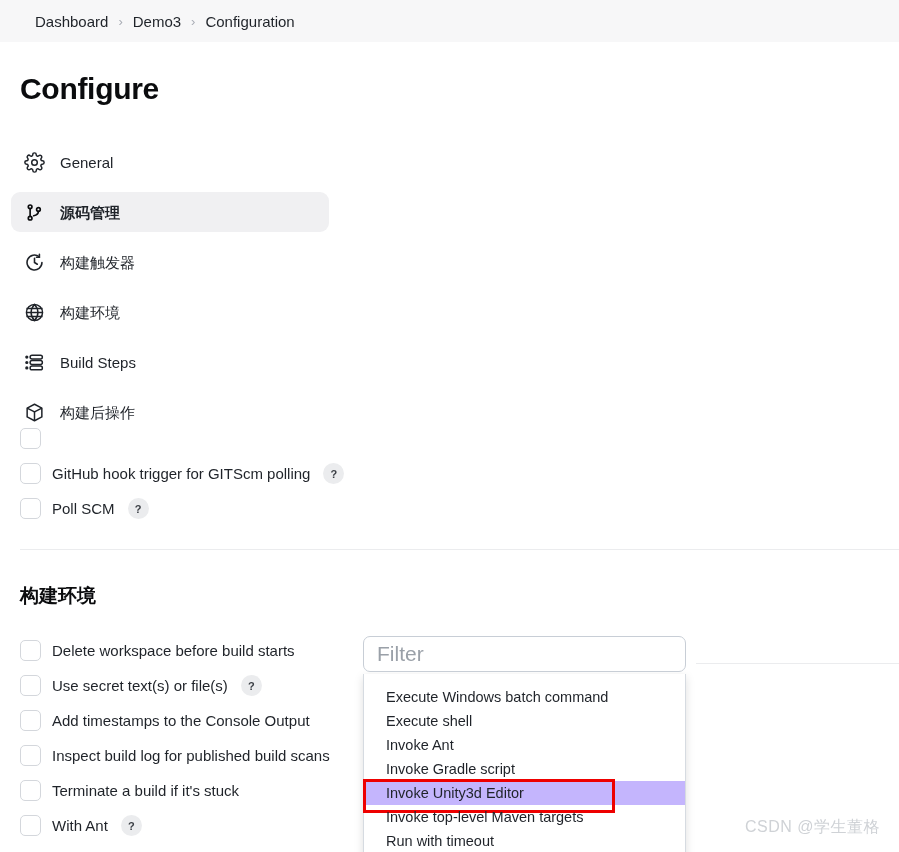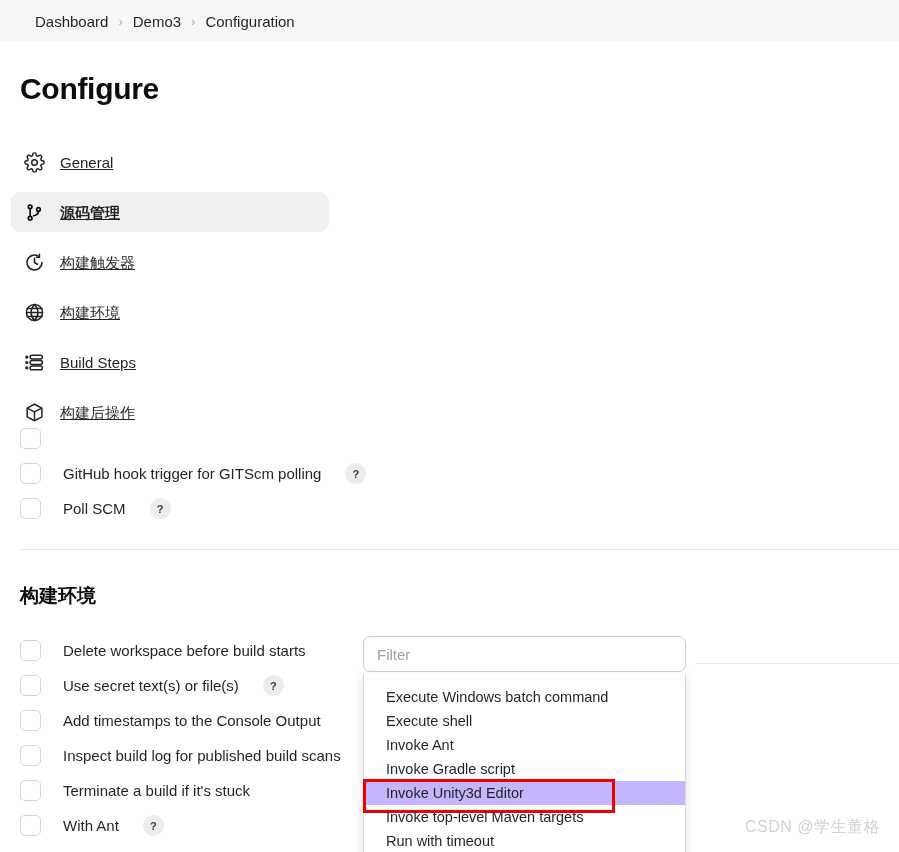--- a/index.html
+++ b/index.html
@@ -62,21 +62,20 @@
     display: flex;
     align-items: center;
     gap: 14px;
     height: 40px;
     margin: 0 11px 10px 11px;
     padding-left: 11px;
     border-radius: 9px;
     font-size: 15px;
     color: #1f2329;
     cursor: pointer;
-    text-decoration: underline;
   }
   .nav-item.active {
     background: #f0f0f2;
     font-weight: bold;
     text-align: center;
   }
   .nav-icon {
     width: 24px;
     height: 24px;
     display: flex;
@@ -102,21 +101,21 @@
 
   .section-title {
     font-size: 19px;
     font-weight: bold;
     color: #0b0c0e;
   }
 
   .check-row {
     display: flex;
     align-items: center;
-    gap: 22px;
+    gap: 11px;
     height: 35px;
   }
   .checkbox {
     width: 21px;
     height: 21px;
     flex: 0 0 21px;
     border: 1.6px solid #d4d7dc;
     border-radius: 5px;
     background: #fff;
     cursor: pointer;
@@ -205,21 +204,21 @@
     width: 323px;
     z-index: 10;
   }
   .filter-input {
     width: 100%;
     height: 36px;
     border: 1px solid #c8ced6;
     border-radius: 7px;
     background: #ffffff;
     padding: 0 13px;
-    font-size: 15px;
+    font-size: 21px;
     color: #1f2329;
     font-family: "Liberation Sans", "DejaVu Sans", sans-serif;
     outline: none;
   }
   .filter-input::placeholder { color: #9aa0a8; }
 
   .dd-list {
     margin-top: 2px;
     background: #ffffff;
     border: 1px solid #d6dbe1;

